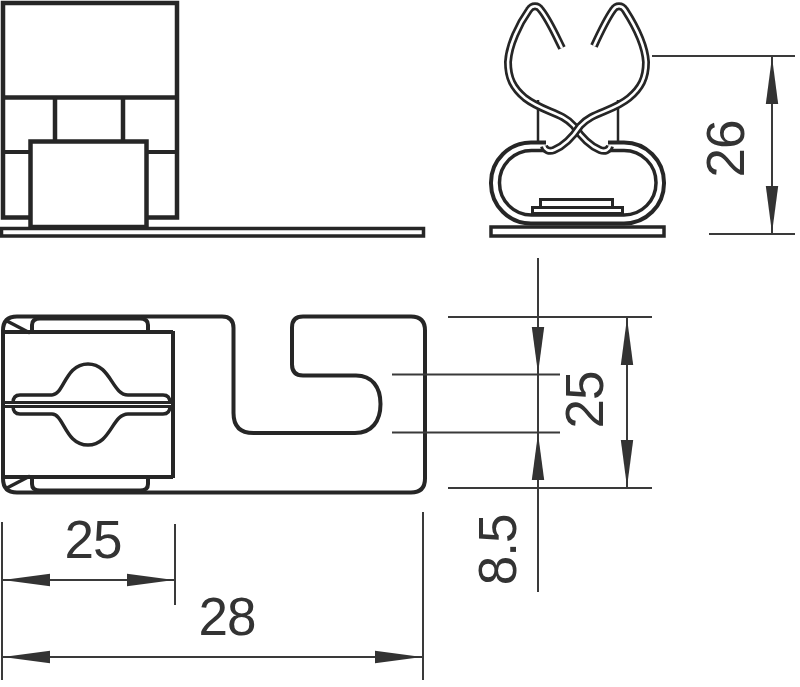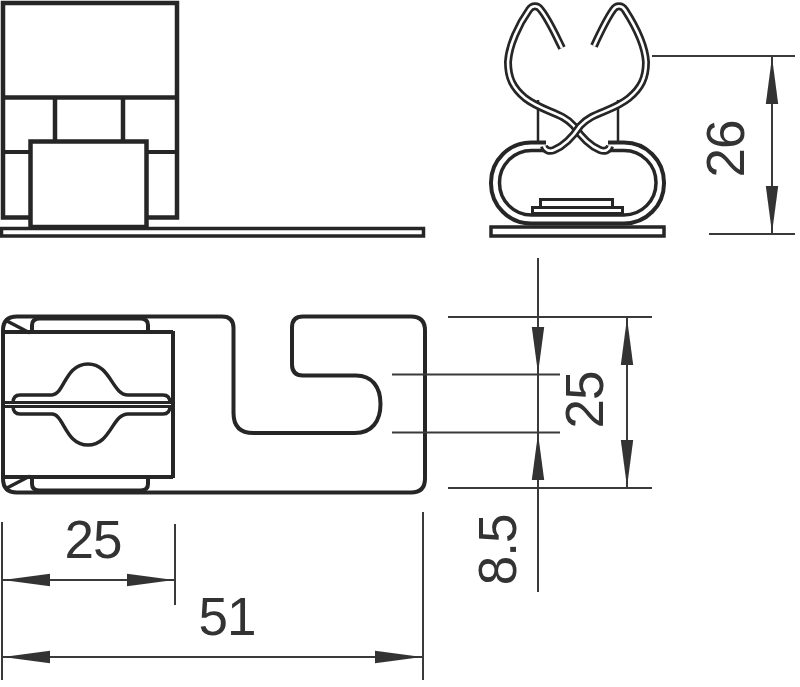--- a/index.html
+++ b/index.html
@@ -141,15 +141,15 @@
   </svg>
 
   <div class="dim-label vert" style="left:725px; top:150px;">26</div>
 
   <div class="dim-label vert" style="left:584px; top:401px;">25</div>
 
   <div class="dim-label vert" style="left:497px; top:551px;">8.5</div>
 
   <div class="dim-label" style="left:93px; top:541px;">25</div>
 
-  <div class="dim-label" style="left:227px; top:618px;">51</div>
+  <div class="dim-label" style="left:227px; top:618px;">28</div>
 
 </div>
 
 </body></html>

